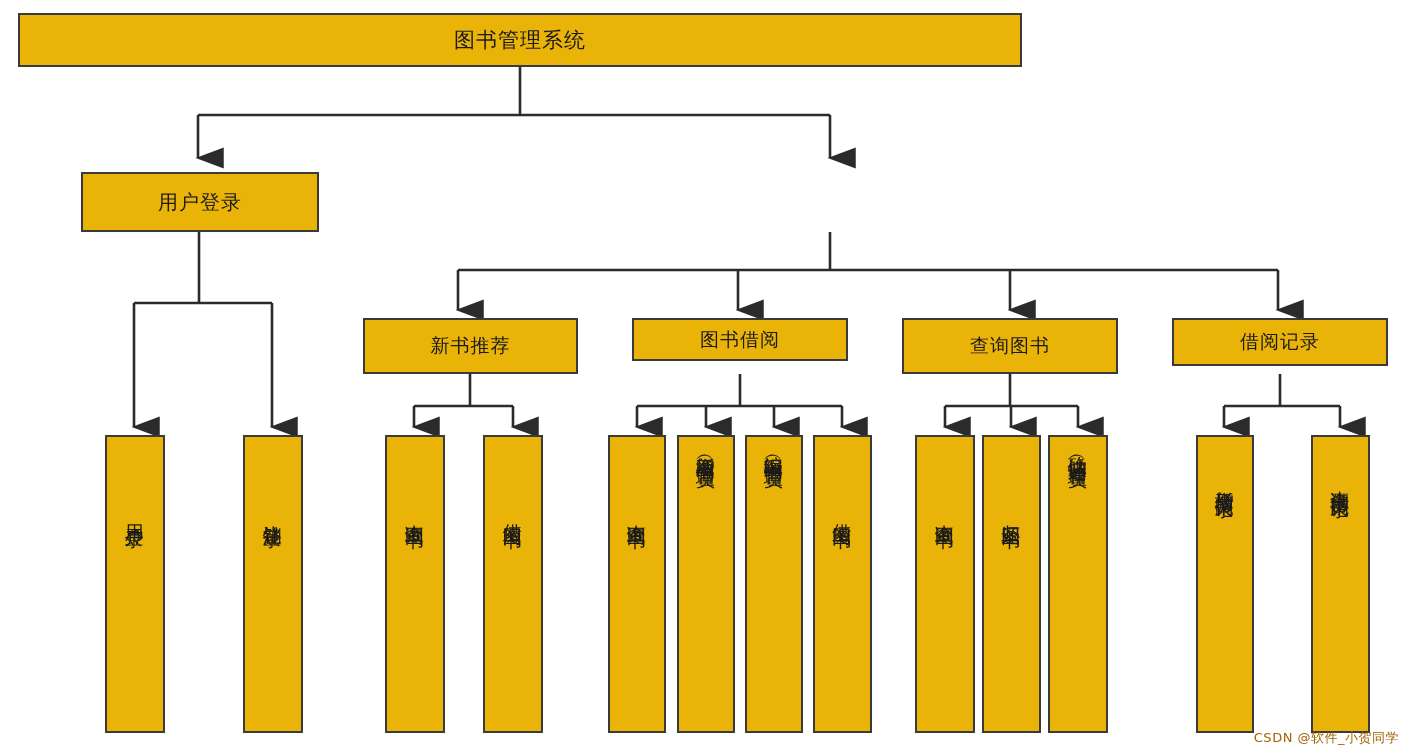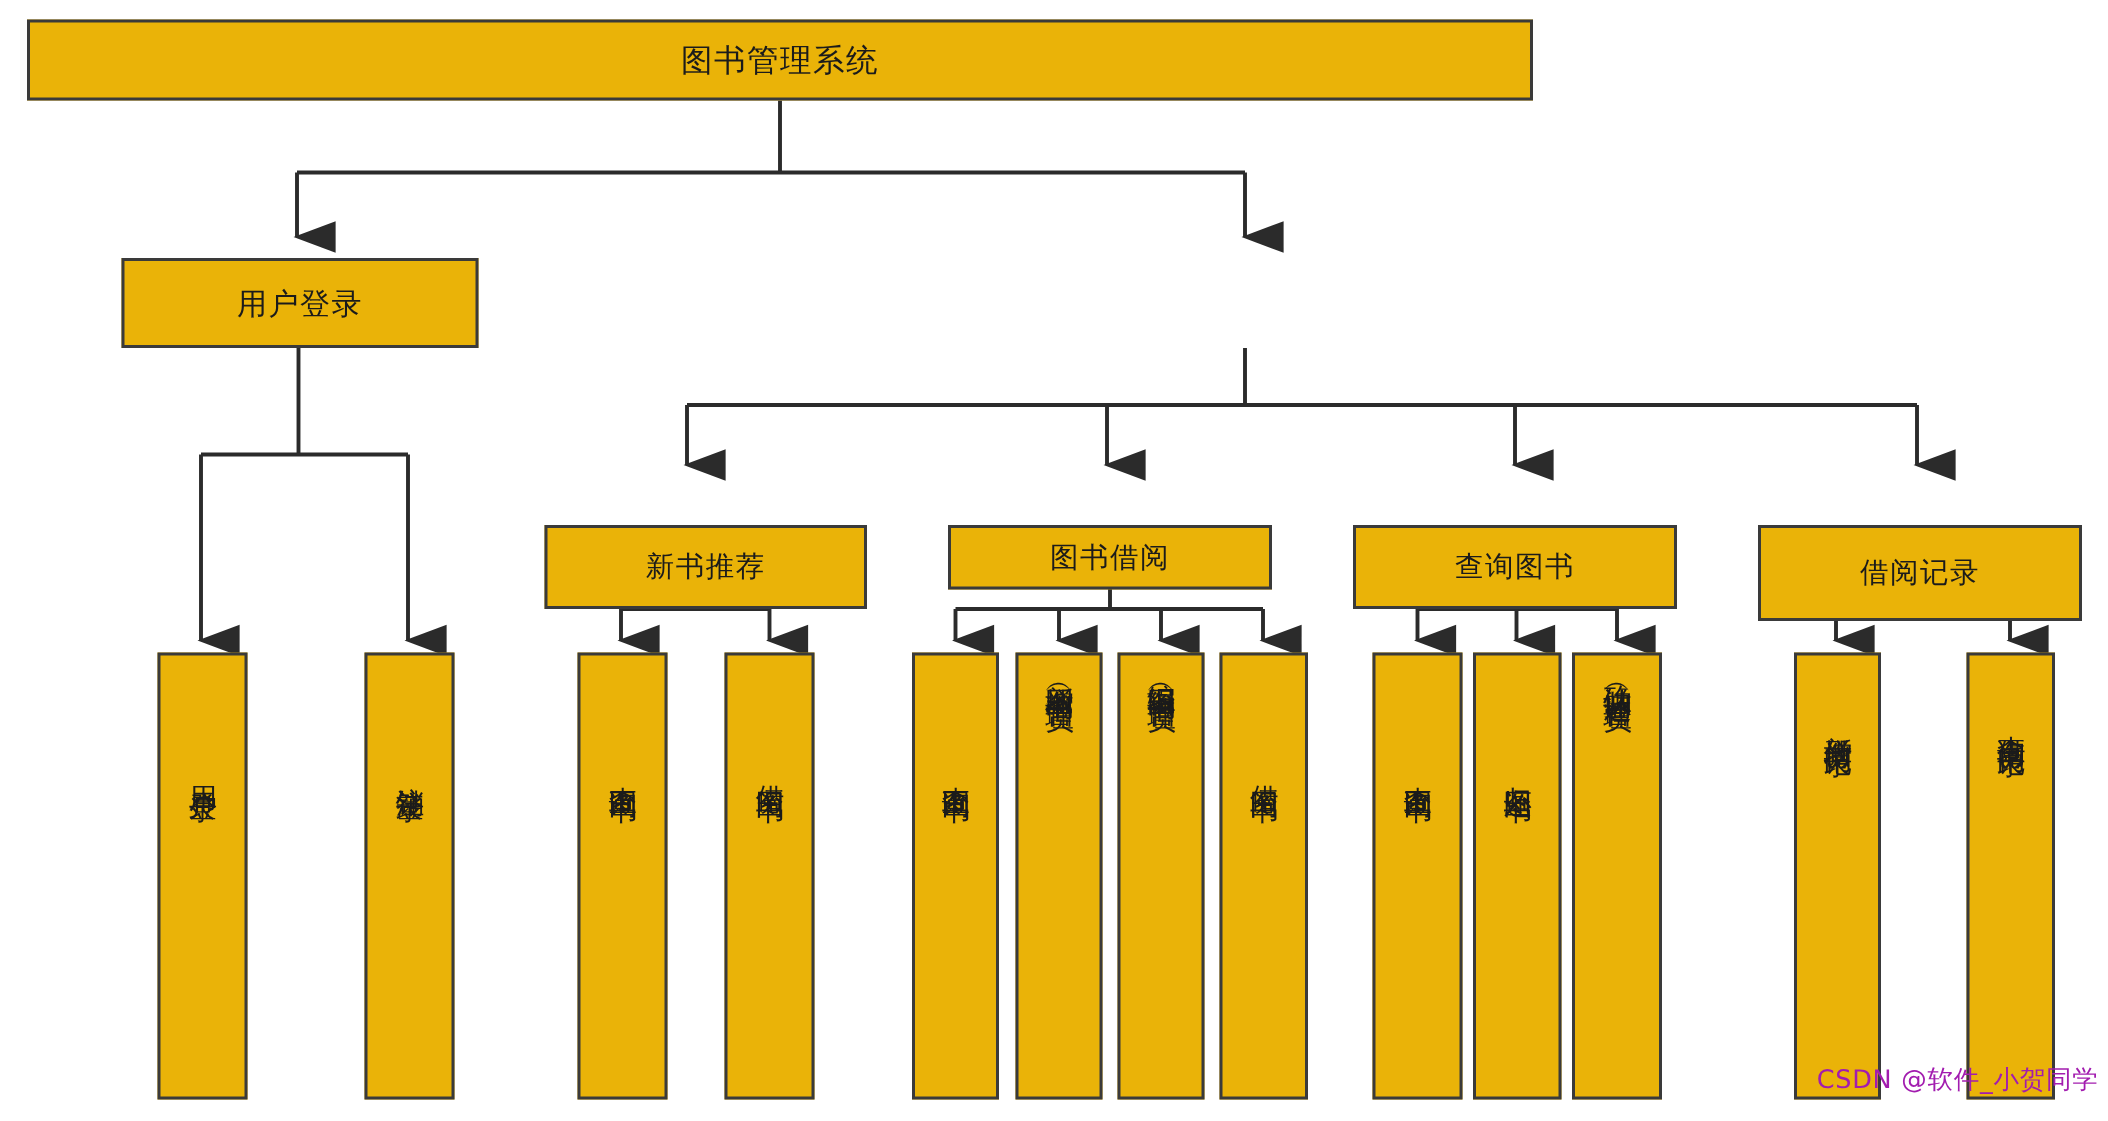--- a/index.html
+++ b/index.html
@@ -16,44 +16,44 @@
     box-sizing:border-box;
     background:#eab308;
     border:2px solid #3a3a3a;
     display:flex;
     align-items:center;
     justify-content:center;
     color:#1b1b1b;
   }
   .node.root{font-size:21px;letter-spacing:1px;}
   .node.l1{font-size:20px;letter-spacing:1px;}
-  .node.l2{font-size:19px;letter-spacing:1px;margin-top:32px;}
+  .node.l2{font-size:19px;letter-spacing:1px;}
 
   
   .node.leaf{
     align-items:flex-start;
     justify-content:center;
     padding-top:6px;
   }
   .node.leaf .vtext{
     writing-mode:vertical-rl;
     text-orientation:upright;
     font-size:19px;
     line-height:1.08;
     letter-spacing:2px;
     white-space:nowrap;
     color:#1b1b1b;
   }
 
   .watermark{
     position:absolute;
     right:6px;
-    bottom:16px;
-    font-size:17px;
-    color:#a21caf;
+    bottom:0;
+    font-size:13px;
+    color:#a16207;
     letter-spacing:.5px;
     white-space:nowrap;
     user-select:none;
   }
 </style>
 </head>
 <body>
 
 <div id="stage">
 
@@ -117,21 +117,21 @@
 
   <div class="node l2" style="left:363px;top:318px;width:215px;height:56px;">
     <span>新书推荐</span>
   </div>
   <div class="node l2" style="left:632px;top:318px;width:216px;height:43px;">
     <span>图书借阅</span>
   </div>
   <div class="node l2" style="left:902px;top:318px;width:216px;height:56px;">
     <span>查询图书</span>
   </div>
-  <div class="node l2" style="left:1172px;top:318px;width:216px;height:64px;">
+  <div class="node l2" style="left:1172px;top:318px;width:216px;height:48px;">
     <span>借阅记录</span>
   </div>
 
   <div class="node leaf" style="left:105px;top:435px;width:60px;height:298px;padding-top:72px;">
     <span class="vtext">用户登录</span>
   </div>
   <div class="node leaf" style="left:243px;top:435px;width:60px;height:298px;padding-top:72px;">
     <span class="vtext">注销登录</span>
   </div>
 

